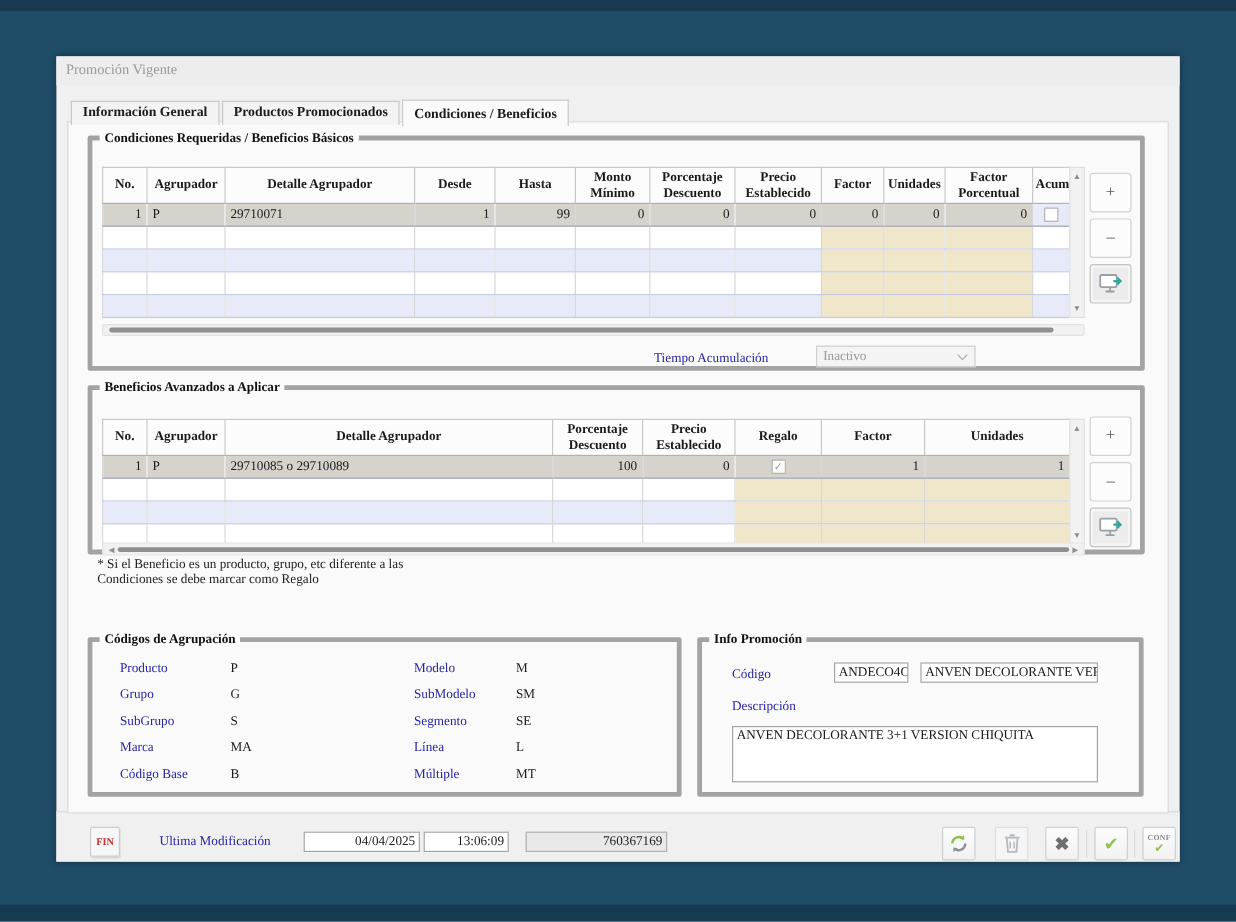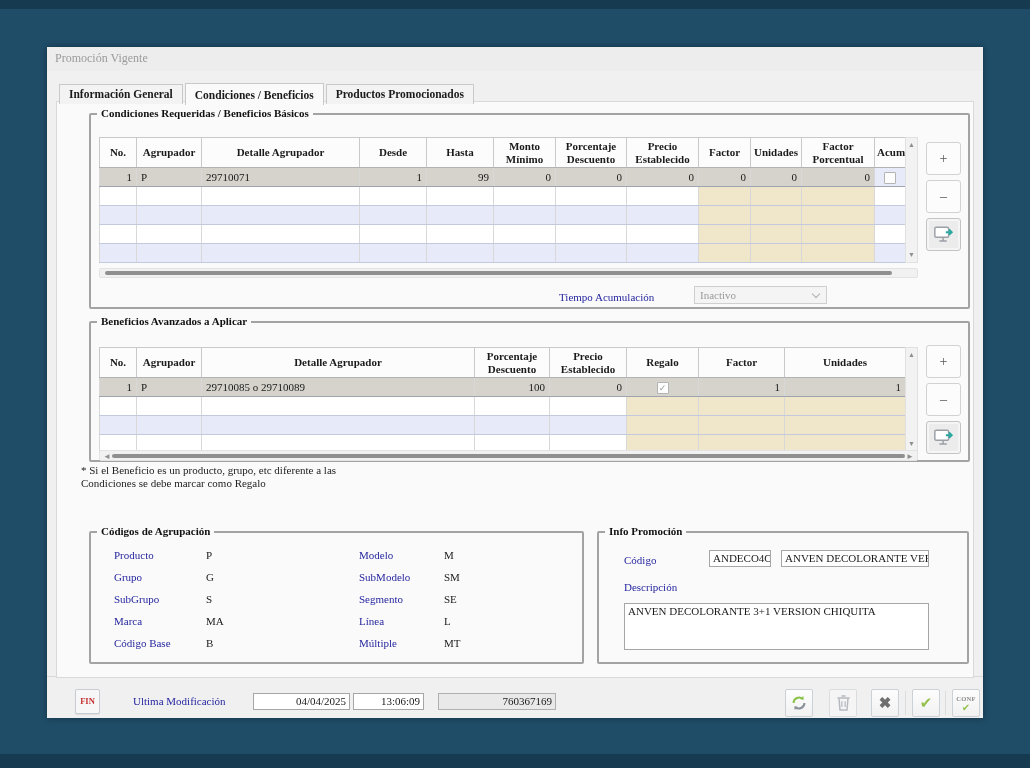--- a/index.html
+++ b/index.html
@@ -11,21 +11,21 @@
 
   .window { position:absolute; left:47px; top:47px; width:936px; height:671px; background:#f0f0f0; box-shadow:0 0 6px rgba(0,0,0,.35); }
   .titlebar { height:24px; background:#ededed; padding:4px 0 0 8px; color:#9b9b9b; font-size:12px; }
 
   .tabs { position:absolute; left:12px; top:35px; display:flex; align-items:flex-end; z-index:5; }
   .tab { border:1px solid #c9c9c9; border-bottom:none; background:#f3f3f3; padding:3px 9px 4px; font-weight:bold; font-size:11.5px; margin-right:2px; cursor:default; }
   .tab.active { background:#fafafa; padding-top:5px; position:relative; top:1px; }
 
   .tabpage { position:absolute; left:9px; top:54px; width:918px; height:577px; background:#fafafa; border:1px solid #d9d9d9; z-index:1; }
 
-  .groupbox { position:absolute; border:2px solid #a3a3a3; border-radius:2px;margin-left:16px; }
+  .groupbox { position:absolute; border:4px solid #a3a3a3; border-radius:2px; }
   .gb-title { position:absolute; top:-8px; left:6px; background:#fafafa; padding:0 4px; font-weight:bold; font-size:11px; color:#111; white-space:nowrap; }
 
   .gb1 { left:16px; top:11px; width:881px; height:196px; }
   .gb2 { left:16px; top:219px; width:881px; height:141px; }
   .gb3 { left:16px; top:429px; width:495px; height:133px; }
   .gb4 { left:524px; top:429px; width:372px; height:133px;padding-left:20px; }
 
   table.grid { border-collapse:collapse; table-layout:fixed; position:absolute; left:8px; top:22px; background:#fff; }
   .grid th { background:#fcfcfc; border:1px solid #c9c9c9; border-bottom:1px solid #b2b2b2; font-size:11px; font-weight:bold; line-height:1.12; padding:1px 2px; height:30px; text-align:center; overflow:hidden; }
   .grid td { border-right:1px solid #d8d8d8; border-left:1px solid #d8d8d8; border-bottom:1px solid #c3cade; height:19px; padding:0 4px; font-size:11px; overflow:hidden; white-space:nowrap; }
@@ -92,22 +92,22 @@
 
 <div class="stage">
   <div class="edge-top"></div>
   <div class="edge-bottom"></div>
 
   <div class="window">
     <div class="titlebar">Promoción Vigente</div>
 
     <div class="tabs">
       <div class="tab">Información General</div>
+      <div class="tab">Productos Promocionados</div>
       <div class="tab active">Condiciones / Beneficios</div>
-      <div class="tab">Productos Promocionados</div>
     </div>
 
     <div class="tabpage">
 
       <div class="groupbox gb1">
         <span class="gb-title">Condiciones Requeridas / Beneficios Básicos</span>
 
         <table class="grid" style="width:806px;">
           <colgroup>
             <col style="width:37px">

